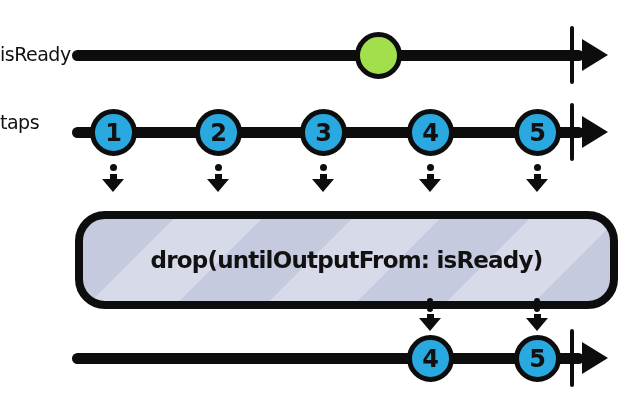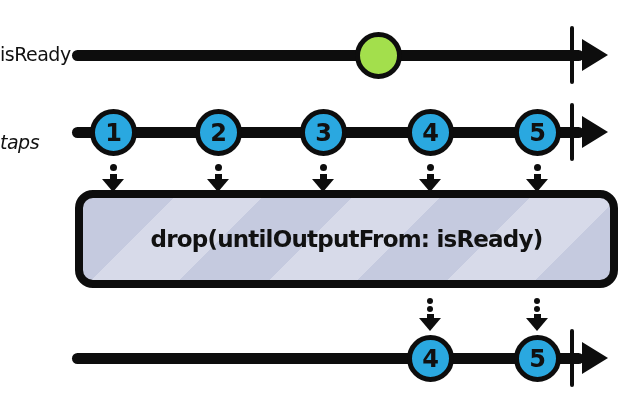--- a/index.html
+++ b/index.html
@@ -85,25 +85,25 @@
     width: 0; height: 0;
     border-left: 11px solid transparent;
     border-right: 11px solid transparent;
     border-top: 13px solid #0d0d0d;
   }
 
   
   .op-box {
     position: absolute;
     left: 75px;
-    top: 190px;
+    top: 211px;
     width: 527px;
     height: 82px;
     border: 8px solid #0d0d0d;
-    border-radius: 18px;
+    border-radius: 30px;
     background: repeating-linear-gradient(
       135deg,
       #c5cadf 0px, #c5cadf 64px,
       #d7dae9 64px, #d7dae9 126px
     );
     display: flex;
     align-items: center;
     justify-content: center;
   }
   .op-label {
@@ -118,21 +118,21 @@
 <body>
 
 <div class="canvas">
 
   <div class="tl-label" style="top:43px;">isReady</div>
   <div class="tl-line" style="left:72px; top:50px; width:512px;"></div>
   <div class="tl-endbar" style="left:570px; top:26px;"></div>
   <div class="tri-right" style="left:582px; top:39px;"></div>
   <div class="marble green" style="left:355px; top:32px; width:37px; height:37px;"></div>
 
-  <div class="tl-label" style="top:131px;font-style:italic;">taps</div>
+  <div class="tl-label" style="top:111px;">taps</div>
   <div class="tl-line" style="left:72px; top:127px; width:512px;"></div>
   <div class="tl-endbar" style="left:570px; top:103px;"></div>
   <div class="tri-right" style="left:582px; top:116px;"></div>
 
   <div class="marble" style="left:90px;  top:109px;">
     <span>1</span>
   </div>
   <div class="marble" style="left:195px; top:109px;">
     <span>2</span>
   </div>

